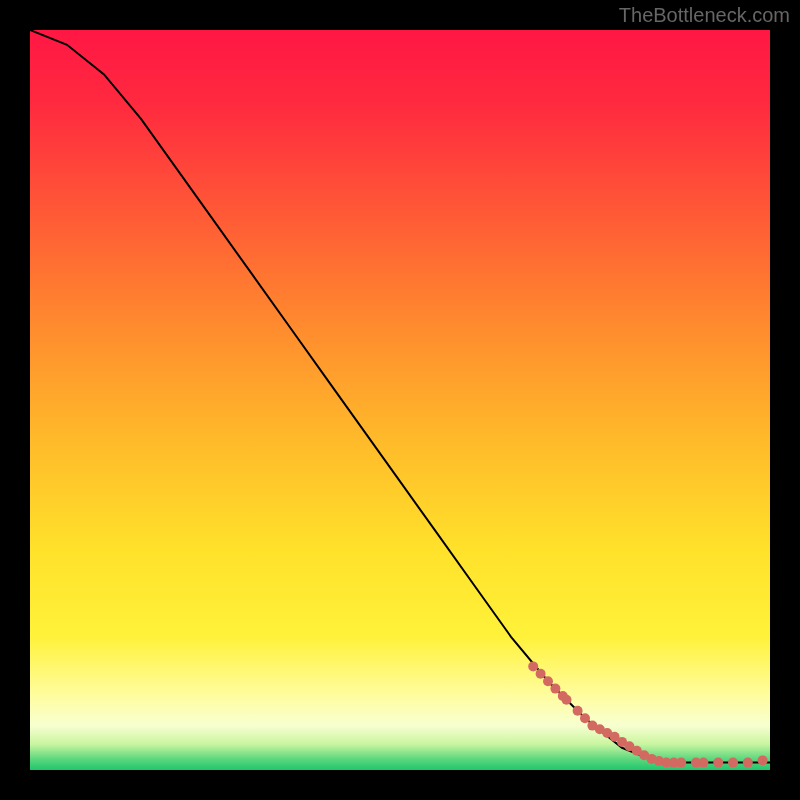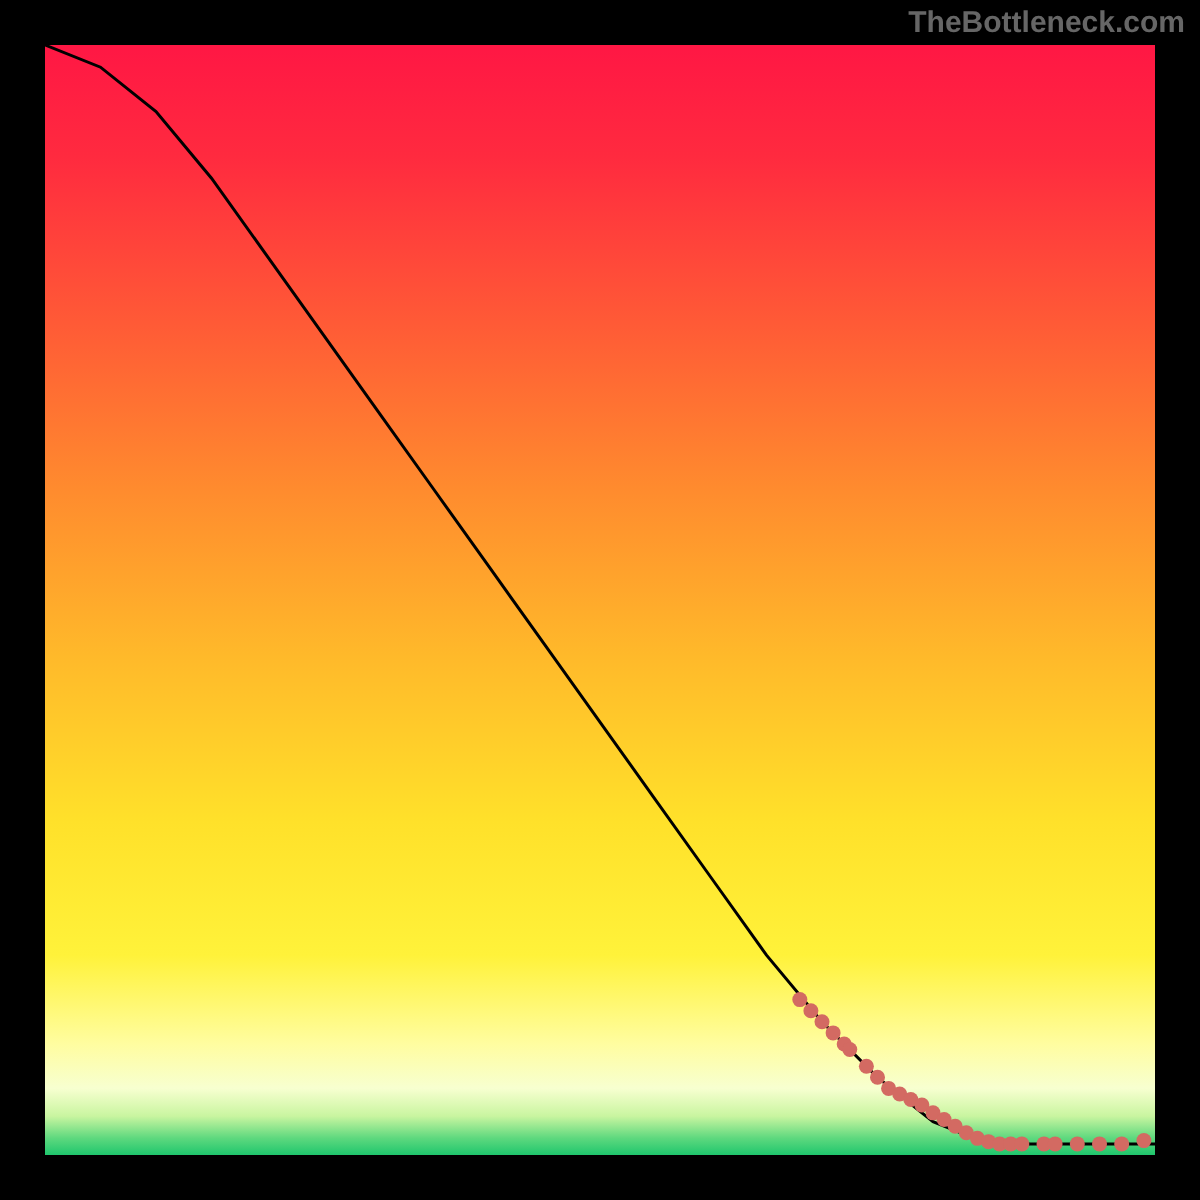--- a/index.html
+++ b/index.html
@@ -9,21 +9,21 @@
     background: #000;
     position: relative;
     font-family: Arial, sans-serif;
   }
   .watermark {
     position: absolute;
     top: 4px;
     right: 10px;
     color: #666;
     font-size: 20px;
-    font-weight: bold;
+    font-weight: normal;
     z-index: 10;
   }
   .plot-area {
     position: absolute;
     left: 30px;
     top: 30px;
     width: 740px;
     height: 740px;
   }
   .gradient-bg {

